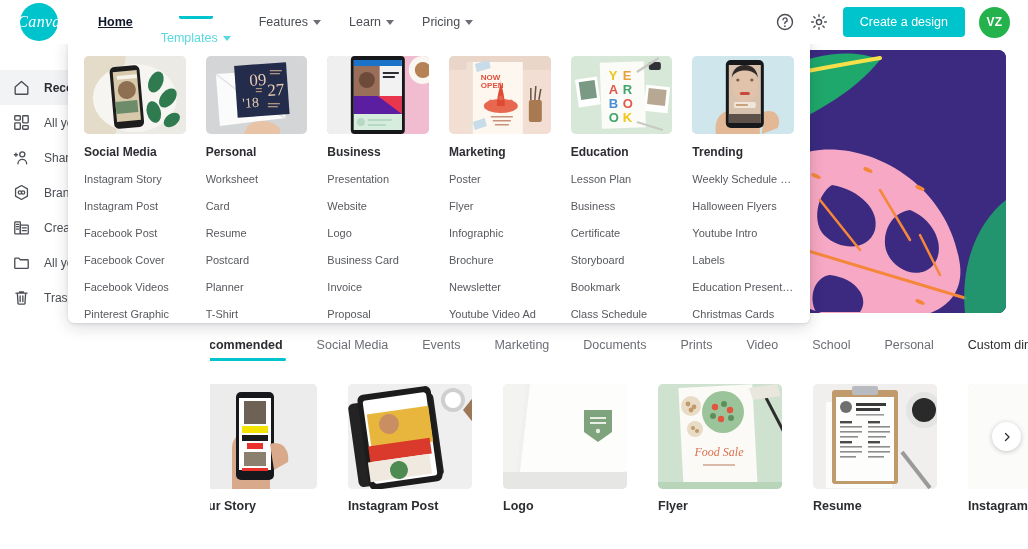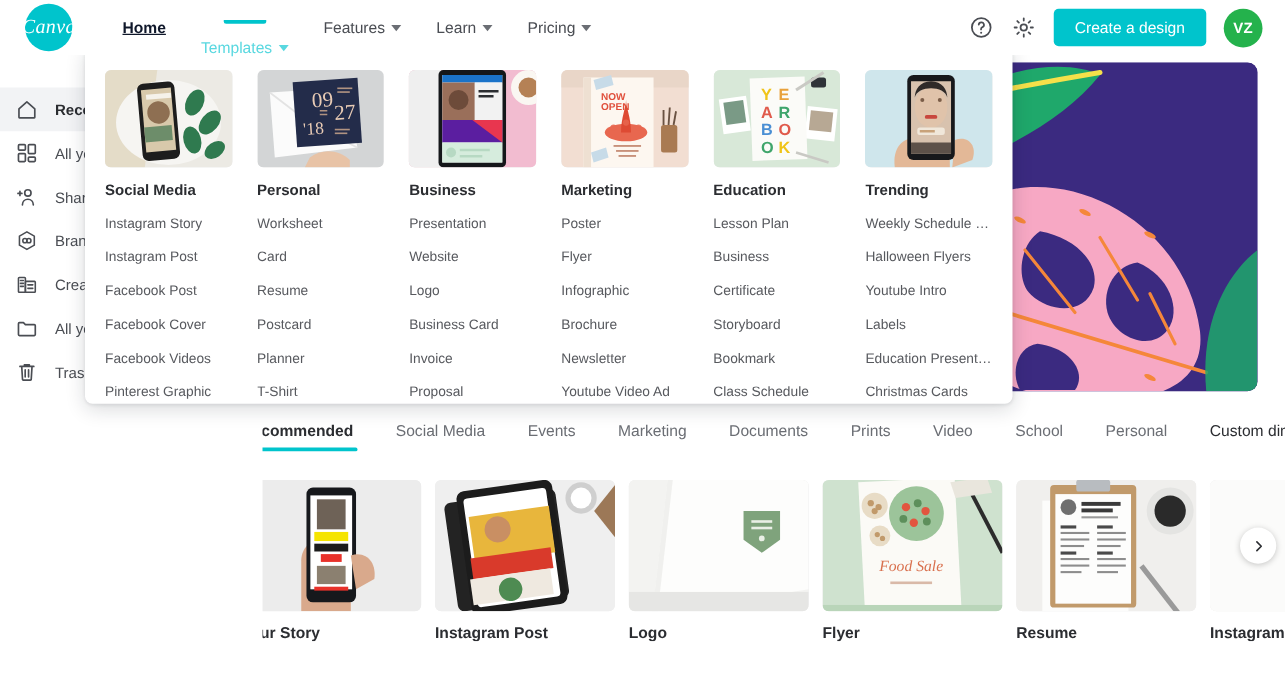--- a/index.html
+++ b/index.html
@@ -135,21 +135,21 @@
     white-space: nowrap; padding-bottom: 9px;
   }
 
   
   .cards {
     position: absolute; top: 384px; left: 193px; height: 130px;
     display: flex; gap: 17px; z-index: 6;
   }
   .card { width: 138px; cursor: pointer; }
   .card-img {
-    width: 144px; height: 105px; border-radius: 5px; overflow: hidden;
+    width: 124px; height: 105px; border-radius: 5px; overflow: hidden;
     position: relative; background:#eee;
   }
   .card-img svg { position:absolute; inset:0; width:100%; height:100%; }
   .card-label {
     margin-top: 10px; font-size: 12.5px; font-weight: bold; color: #2b2d31;
     white-space: nowrap; overflow: hidden;
   }
   .carousel-next {
     position: absolute; top: 422px; left: 992px; width: 29px; height: 29px;
     border-radius: 50%; background: #fff; z-index: 12;

